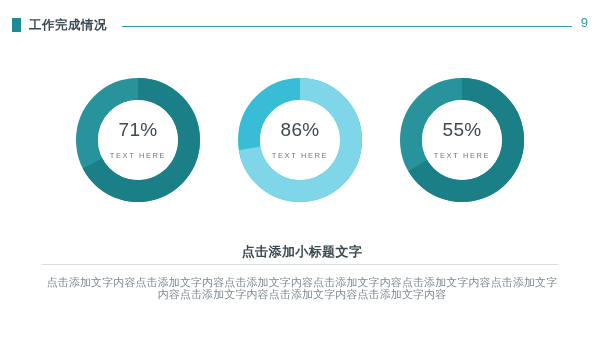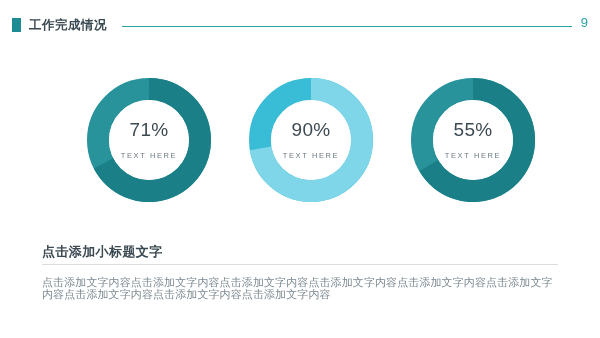--- a/index.html
+++ b/index.html
@@ -12,20 +12,21 @@
     background: #ffffff;
     font-family: "Liberation Sans", sans-serif;
     overflow: hidden;
     position: relative;
   }
   .slide {
     position: relative;
     width: 600px;
     height: 338px;
     background: #ffffff;
+    text-align: center;
   }
 
   
   .header {
     position: absolute;
     left: 0;
     top: 16px;
     width: 600px;
     height: 20px;
   }
@@ -62,21 +63,21 @@
     top: -2px;
     font-size: 13px;
     color: #2aa0a8;
     font-weight: normal;
     line-height: 18px;
   }
 
   
   .donut-row {
     position: absolute;
-    left: 11px;
+    left: 0;
     top: 78px;
     width: 507px;
     height: 130px;
   }
   .donut-wrap {
     position: absolute;
     top: 0;
     width: 124px;
     height: 124px;
   }
@@ -172,21 +173,21 @@
         <div class="donut-label">TEXT HERE</div>
       </div>
     </div>
 
     <div class="donut-wrap d1">
       <svg class="donut-svg" viewBox="0 0 124 124">
         <circle cx="62" cy="62" r="51" fill="none" stroke="#39bcd6" stroke-width="22"></circle>
         <path d="M 62 11 A 51 51 0 1 1 11.6 70.4" fill="none" stroke="#7fd6e8" stroke-width="22"></path>
       </svg>
       <div class="donut-center">
-        <div class="donut-pct">90%</div>
+        <div class="donut-pct">86%</div>
         <div class="donut-label">TEXT HERE</div>
       </div>
     </div>
 
     <div class="donut-wrap d2">
       <svg class="donut-svg" viewBox="0 0 124 124">
         <circle cx="62" cy="62" r="51" fill="none" stroke="#28939b" stroke-width="22"></circle>
         <path d="M 62 11 A 51 51 0 1 1 17.9 87.5" fill="none" stroke="#1a7f87" stroke-width="22"></path>
       </svg>
       <div class="donut-center">

